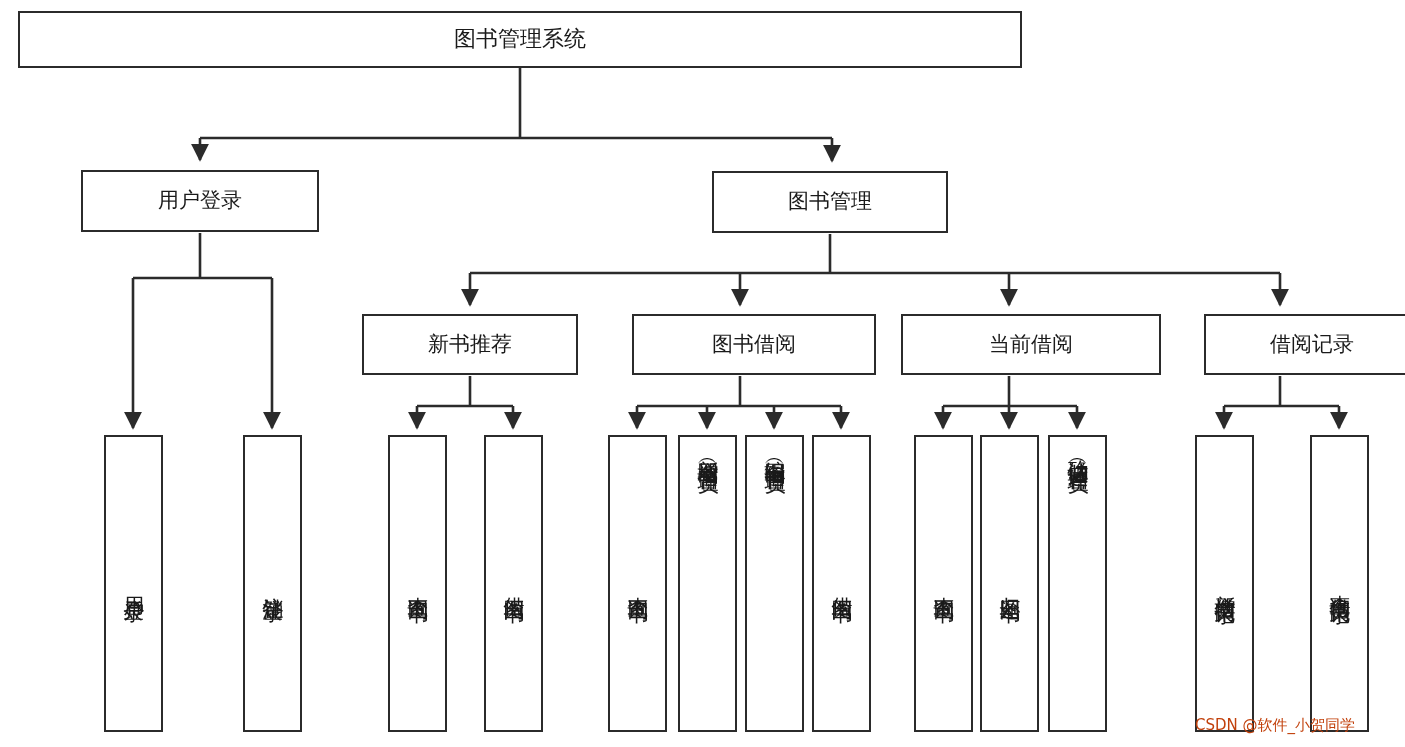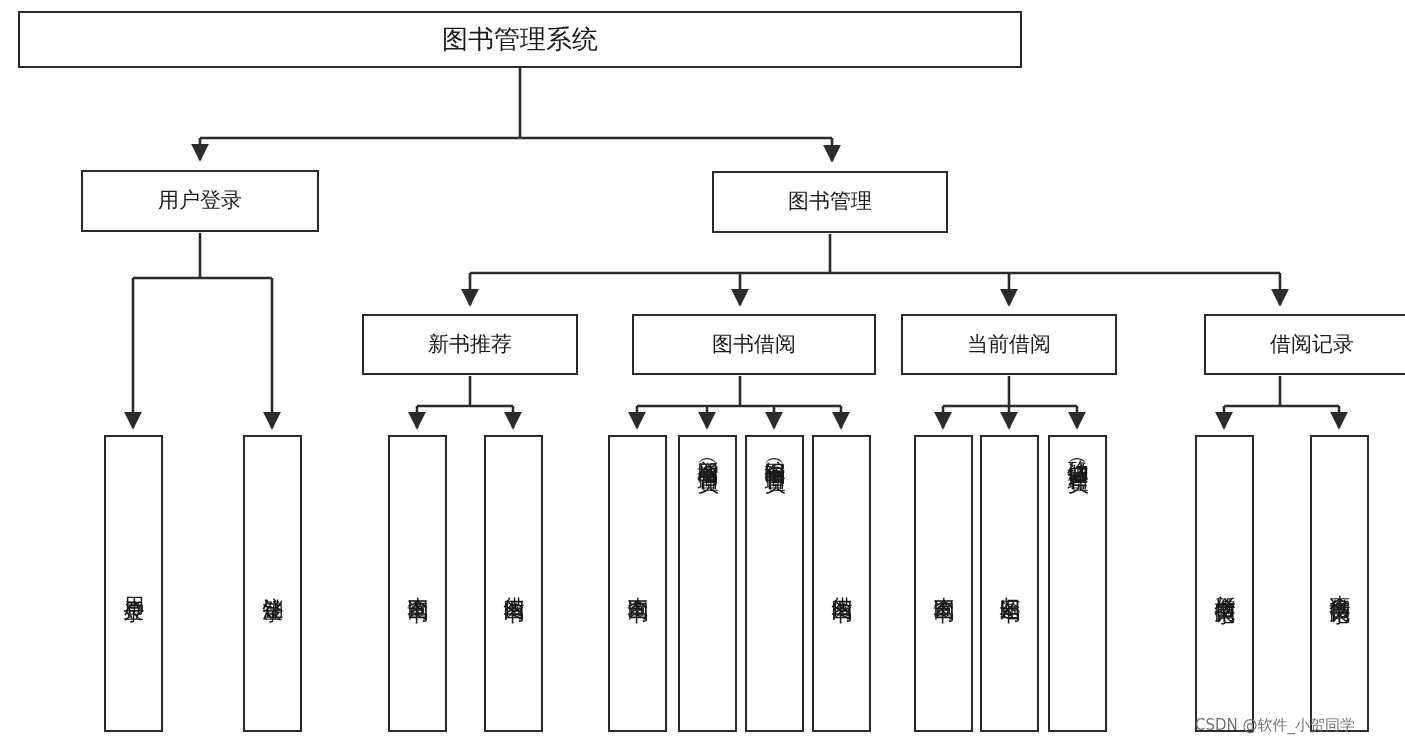--- a/index.html
+++ b/index.html
@@ -40,21 +40,21 @@
   .node-label {
     color: #1a1a1a;
     line-height: 1.12;
     text-align: center;
     white-space: nowrap;
   }
   .node.horizontal .node-label {
     font-size: 21px;
   }
   .node.root .node-label {
-    font-size: 26px;
+    font-size: 22px;
   }
   .node.vertical {
     align-items: flex-start;
     justify-content: center;
     padding-top: 6px;
   }
   .node.vertical .node-label {
     writing-mode: vertical-rl;
     text-orientation: upright;
     font-size: 21px;
@@ -64,21 +64,21 @@
   }
   .node.vertical.centered {
     align-items: center;
     padding-top: 0;
   }
   .watermark {
     position: absolute;
     left: 1195px;
     top: 716px;
     font-size: 15px;
-    color: #737373;
+    color: #c2410c;
     white-space: nowrap;
     font-family: "DejaVu Sans", "Liberation Sans", sans-serif;
   }
 </style>
 </head>
 <body>
 
 <div id="diagram-root">
 
   <svg class="edges" viewBox="0 0 1405 747" xmlns="http://www.w3.org/2000/svg">
@@ -156,21 +156,21 @@
   </div>
 
   <div class="node horizontal" style="left:362px; top:314px; width:216px; height:61px;">
     <span class="node-label">新书推荐</span>
   </div>
 
   <div class="node horizontal" style="left:632px; top:314px; width:244px; height:61px;">
     <span class="node-label">图书借阅</span>
   </div>
 
-  <div class="node horizontal" style="left:901px; top:314px; width:216px; height:61px;">
+  <div class="node horizontal" style="left:901px; top:314px; width:260px; height:61px;">
     <span class="node-label">当前借阅</span>
   </div>
 
   <div class="node horizontal" style="left:1172px; top:314px; width:216px; height:61px;margin-left:32px;">
     <span class="node-label">借阅记录</span>
   </div>
 
   <div class="node vertical centered" style="left:104px; top:435px; width:59px; height:297px;">
     <span class="node-label">用户登录</span>
   </div>

